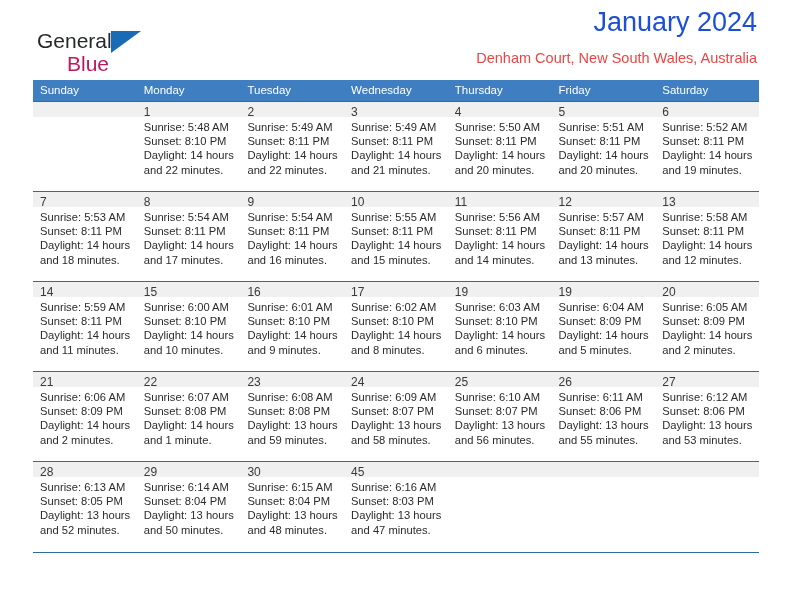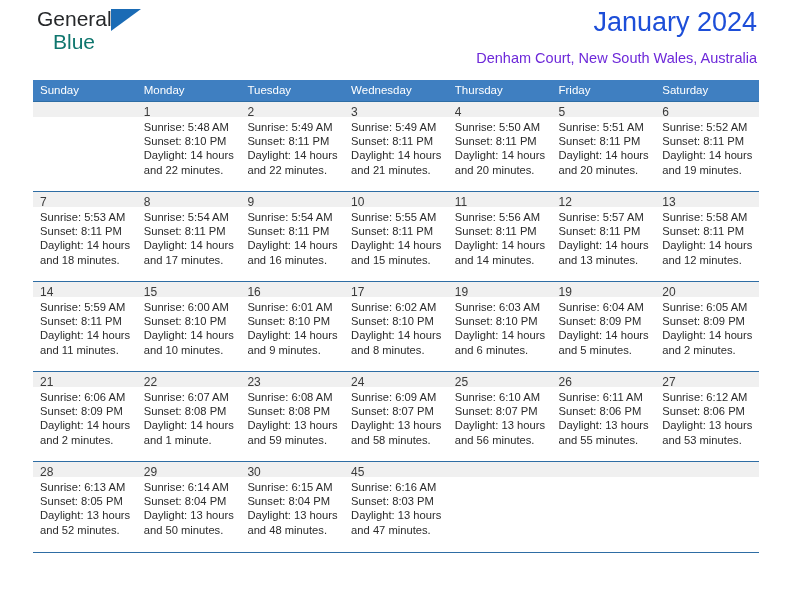--- a/index.html
+++ b/index.html
@@ -23,21 +23,21 @@
   }
 
   
   .header {
     position: relative;
     height: 80px;
   }
   .logo {
     position: absolute;
     left: 4px;
-    top: 8px;
+    top: 30px;
     width: 200px;
     height: 56px;
   }
   .logo-general {
     font-size: 21px;
     color: #26282a;
     letter-spacing: 0px;
     line-height: 22px;
     display: inline-block;
   }
@@ -47,40 +47,40 @@
     height: 0;
     border-top: 22px solid #1a6bb5;
     border-right: 30px solid transparent;
     vertical-align: top;
     margin-left: -1px;
     margin-top: 1px;
   }
   .logo-blue {
     display: block;
     font-size: 21px;
-    color: #0f766e;
+    color: #be185d;
     line-height: 20px;
     margin-top: 1px;
-    margin-left: 16px;
+    margin-left: 30px;
   }
   .title {
     position: absolute;
     right: 2px;
     top: 7px;
     font-size: 27px;
     color: #1d4ed8;
     text-align: right;
     white-space: nowrap;
   }
   .subtitle {
     position: absolute;
     right: 2px;
     top: 50px;
     font-size: 14.5px;
-    color: #6d28d9;
+    color: #ef4444;
     text-align: right;
     white-space: nowrap;
   }
 
   
   .calendar {
     width: 726px;
     border-collapse: collapse;
     table-layout: fixed;
   }

